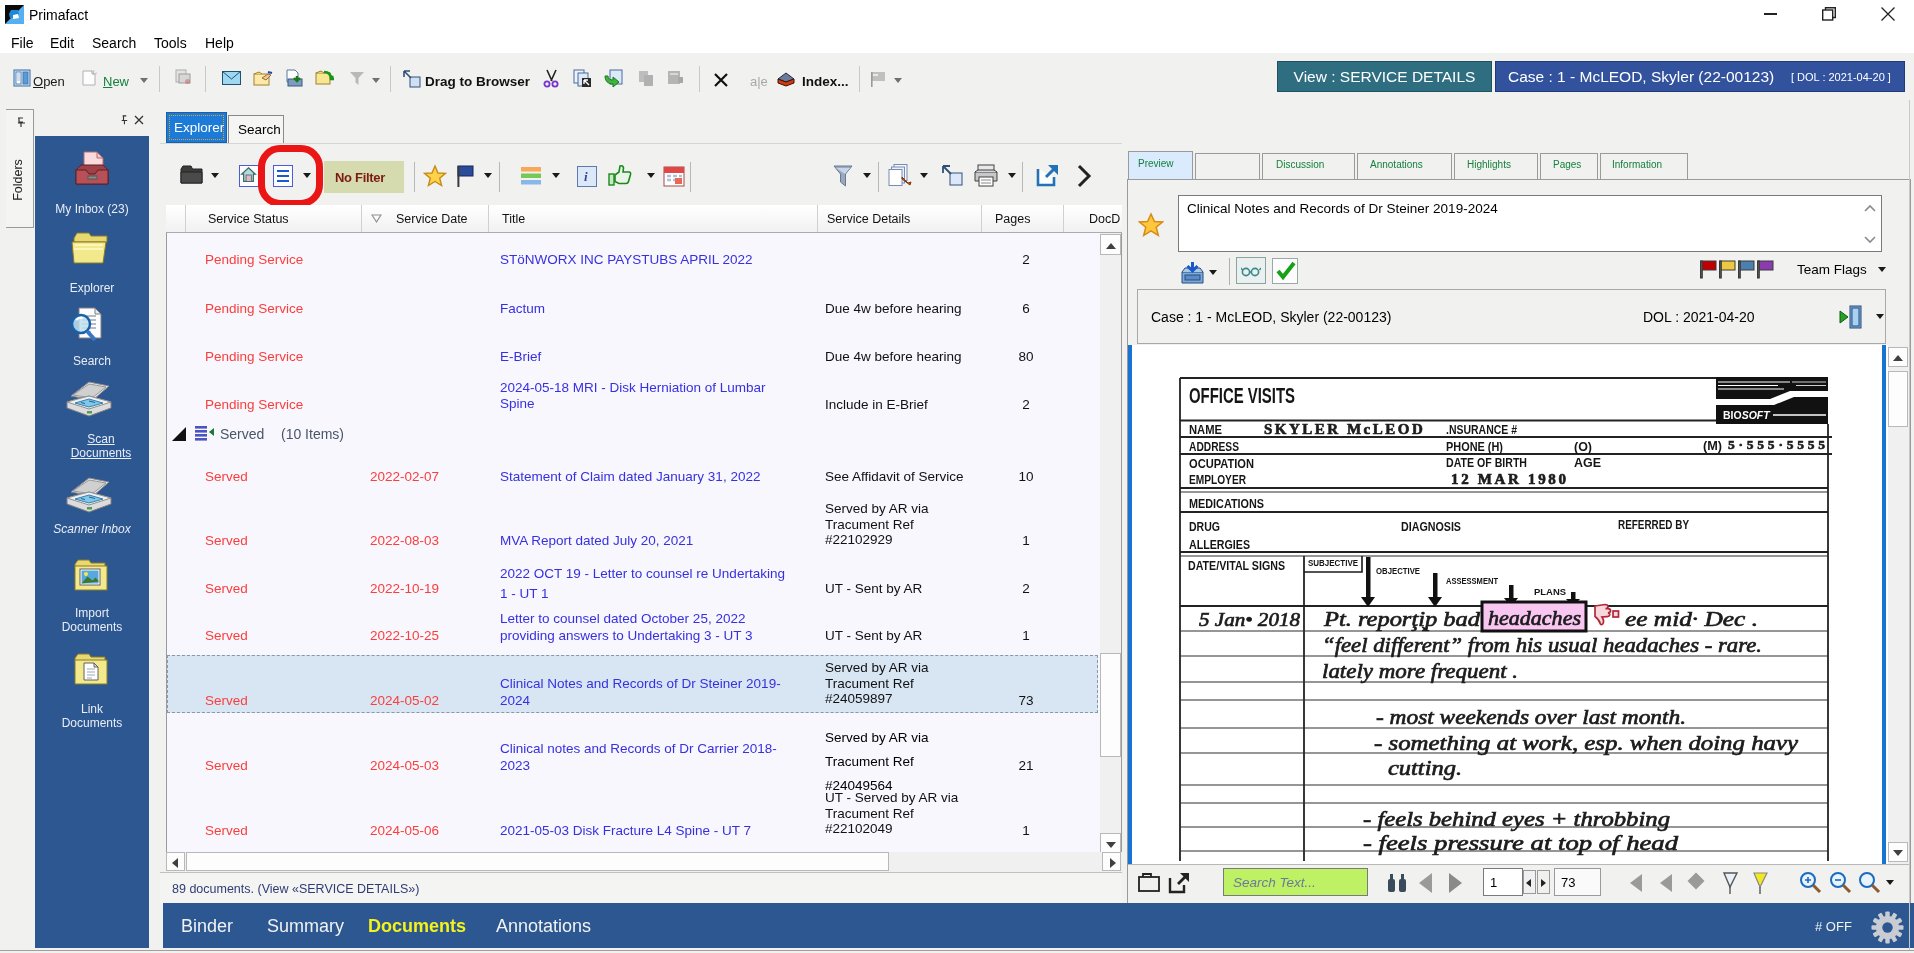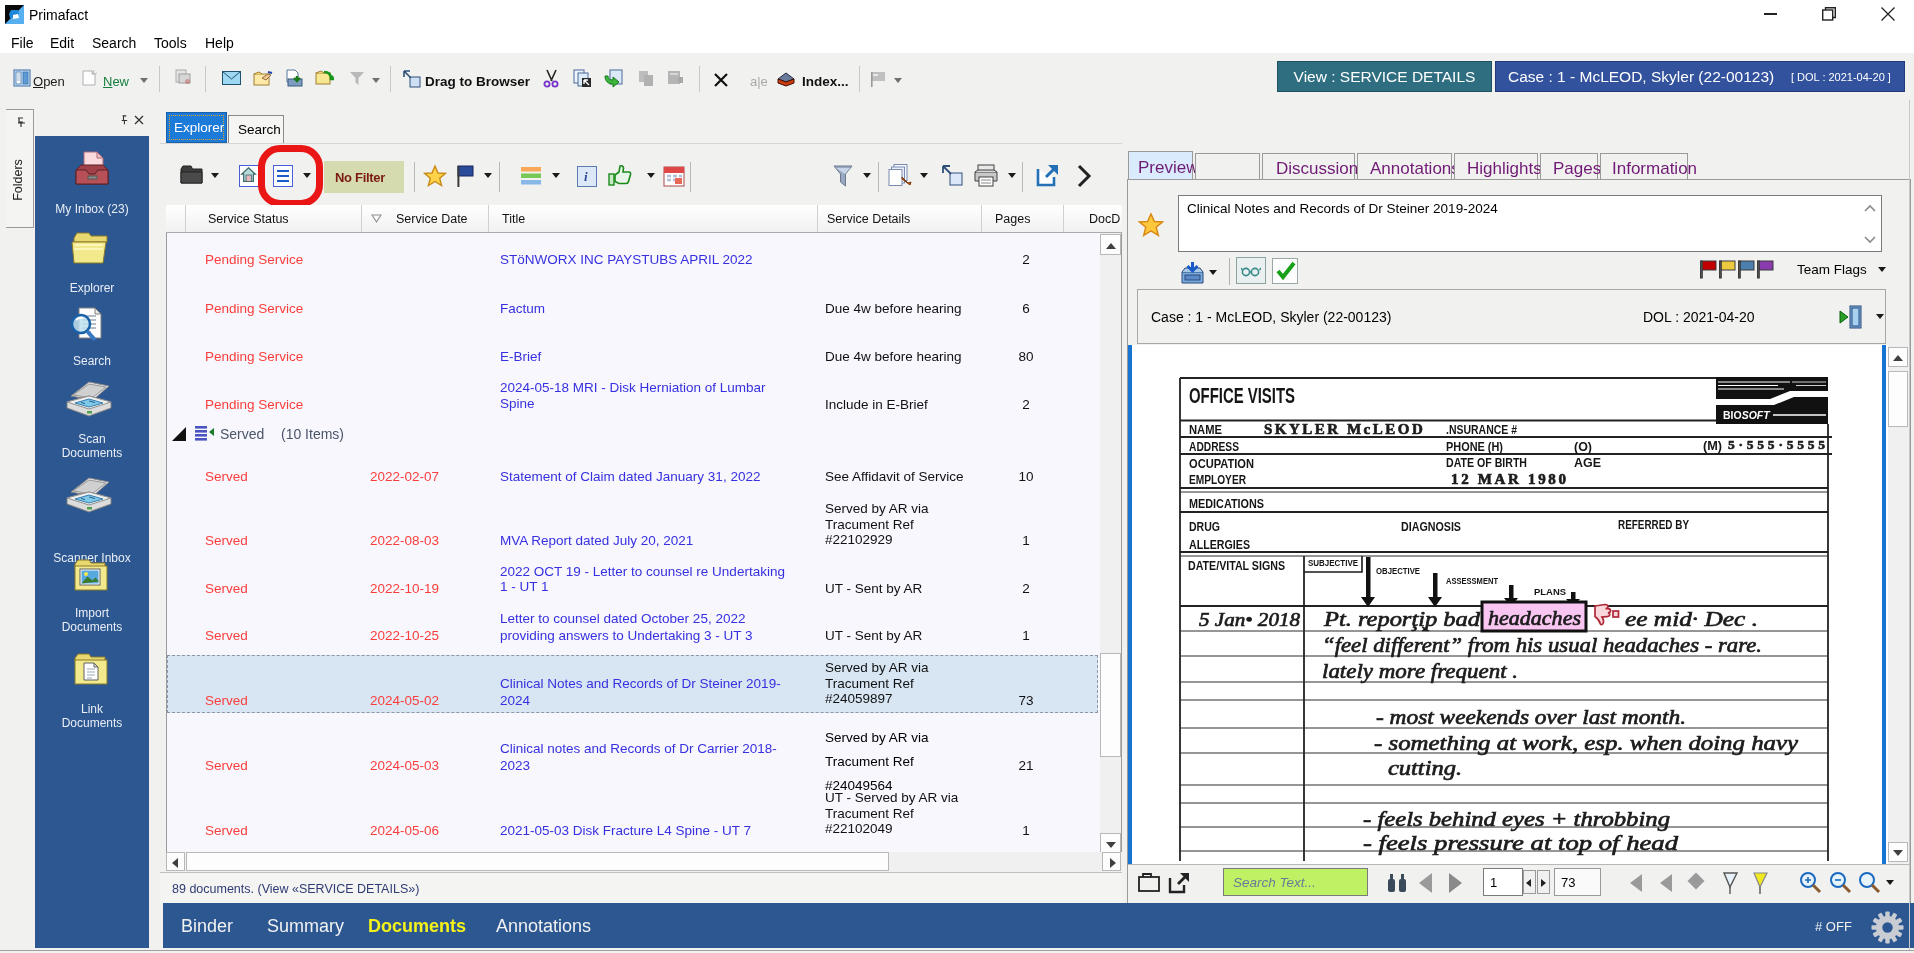--- a/index.html
+++ b/index.html
@@ -2,21 +2,21 @@
 <html><head>
 <meta charset="utf-8">
 <style>
   html,body{margin:0;padding:0;}
   body{font-family:"Liberation Sans",sans-serif;}
   #app{position:relative;width:1914px;height:953px;background:#ffffff;overflow:hidden;}
   .abs{position:absolute;}
   .ico{position:absolute;}
   .sep{position:absolute;width:1px;background:#c8c8c8;}
   .dd{position:absolute;width:0;height:0;border-left:4px solid transparent;border-right:4px solid transparent;border-top:5px solid #1a1a1a;}
-  .tabtxt{font-size:17px;color:#701a75;}
+  .tabtxt{font-size:10px;color:#15803d;}
 </style>
 </head>
 <body>
 <div id="app">
 
   <div class="abs" style="left:0;top:0;width:1914px;height:29px;background:#ffffff;">
     <svg class="abs" style="left:5px;top:5px;" width="19" height="19" viewBox="0 0 19 19">
       <rect x="0" y="0" width="19" height="19" fill="#56b0ef"></rect>
       <path d="M0 0 L19 0 L0 19 Z" fill="#0a0a0a"></path>
       <path d="M6 5 l7 0 l1 4 l-2 4 l-7 0 l-1 -4 Z" fill="#1e88d8"></path>
@@ -209,32 +209,32 @@
 
     <svg class="abs" style="left:28px;top:242px;" width="50" height="42" viewBox="0 0 50 42">
       <path d="M8 18 L26 4 L46 8 L30 22 Z" fill="#e8e8e8" stroke="#888"></path>
       <path d="M10 17 L26 6 L43 9 L29 20 Z" fill="#d0d0d0" stroke="#999"></path>
       <path d="M4 24 L26 18 L48 24 L48 30 L26 38 L4 30 Z" fill="#dcdcdc" stroke="#808080"></path>
       <path d="M4 24 L26 18 L48 24 L26 31 Z" fill="#f0f0f0" stroke="#909090"></path>
       <path d="M12 25 L26 21 L40 25 L26 29 Z" fill="#7ec8e8" stroke="#3a80b0"></path>
       <path d="M18 24.5 l4 1 M26 23 l6 1.5" stroke="#2a6090" stroke-width="1"></path>
       <rect x="24" y="33" width="5" height="2.5" fill="#50a050"></rect>
     </svg>
-    <div class="abs" style="left:0;top:296px;width:114px;">Scan<br>Documents</div>
+    <div class="abs" style="left:0;top:296px;width:132px;text-decoration:underline;">Scan<br>Documents</div>
 
     <svg class="abs" style="left:28px;top:338px;" width="50" height="42" viewBox="0 0 50 42">
       <path d="M8 18 L26 4 L46 8 L30 22 Z" fill="#e8e8e8" stroke="#888"></path>
       <path d="M10 17 L26 6 L43 9 L29 20 Z" fill="#d0d0d0" stroke="#999"></path>
       <path d="M4 24 L26 18 L48 24 L48 30 L26 38 L4 30 Z" fill="#dcdcdc" stroke="#808080"></path>
       <path d="M4 24 L26 18 L48 24 L26 31 Z" fill="#f0f0f0" stroke="#909090"></path>
       <path d="M12 25 L26 21 L40 25 L26 29 Z" fill="#7ec8e8" stroke="#3a80b0"></path>
       <path d="M18 24.5 l4 1 M26 23 l6 1.5" stroke="#2a6090" stroke-width="1"></path>
       <rect x="24" y="33" width="5" height="2.5" fill="#50a050"></rect>
     </svg>
-    <div class="abs" style="left:0;top:415px;width:114px;">Scanner Inbox</div>
+    <div class="abs" style="left:0;top:386px;width:114px;font-style:italic;">Scanner Inbox</div>
 
     <svg class="abs" style="left:37px;top:420px;" width="38" height="38" viewBox="0 0 38 38">
       <path d="M3 8 l3 -4 h11 l2 3 h14 v5 h-30 Z" fill="#e8d870" stroke="#8a7a28"></path>
       <rect x="3" y="10" width="32" height="24" fill="#f2e98d" stroke="#8a7a28"></rect>
       <rect x="8" y="13" width="20" height="16" fill="#ffffff" stroke="#606060"></rect>
       <rect x="9.5" y="14.5" width="17" height="13" fill="#58a8e0"></rect>
       <path d="M9.5 27.5 l6 -7 l5 4 l3 -3 l3.5 4 Z" fill="#3a7a2a"></path>
       <circle cx="14" cy="18" r="2" fill="#f8e850"></circle>
     </svg>
     <div class="abs" style="left:0;top:470px;width:114px;">Import<br>Documents</div>
@@ -423,21 +423,21 @@
     <div class="abs" style="left:1006px;top:469px;width:40px;text-align:center;color:#111;">10</div>
 
     <div class="abs" style="left:205px;top:533px;color:#fb3e3c;">Served</div>
     <div class="abs" style="left:370px;top:533px;color:#fb3e3c;">2022-08-03</div>
     <div class="abs" style="left:500px;top:533px;color:#3730e0;">MVA Report dated July 20, 2021</div>
     <div class="abs" style="left:825px;top:501px;width:140px;color:#111;line-height:15.7px;">Served by AR via Tracument Ref #22102929</div>
     <div class="abs" style="left:1006px;top:533px;width:40px;text-align:center;color:#111;">1</div>
 
     <div class="abs" style="left:205px;top:581px;color:#fb3e3c;">Served</div>
     <div class="abs" style="left:370px;top:581px;color:#fb3e3c;">2022-10-19</div>
-    <div class="abs" style="left:500px;top:564px;width:290px;color:#3730e0;line-height:15px;">2022 OCT 19 - Letter to counsel re Undertaking 1 - UT 1</div>
+    <div class="abs" style="left:500px;top:564px;width:290px;color:#3730e0;line-height:20px;">2022 OCT 19 - Letter to counsel re Undertaking 1 - UT 1</div>
     <div class="abs" style="left:825px;top:581px;color:#111;">UT - Sent by AR</div>
     <div class="abs" style="left:1006px;top:581px;width:40px;text-align:center;color:#111;">2</div>
 
     <div class="abs" style="left:205px;top:628px;color:#fb3e3c;">Served</div>
     <div class="abs" style="left:370px;top:628px;color:#fb3e3c;">2022-10-25</div>
     <div class="abs" style="left:500px;top:610px;width:280px;color:#3730e0;line-height:17px;">Letter to counsel dated October 25, 2022 providing answers to Undertaking 3 - UT 3</div>
     <div class="abs" style="left:825px;top:628px;color:#111;">UT - Sent by AR</div>
     <div class="abs" style="left:1006px;top:628px;width:40px;text-align:center;color:#111;">1</div>
 
     <div class="abs" style="left:205px;top:693px;color:#fb3e3c;">Served</div>

